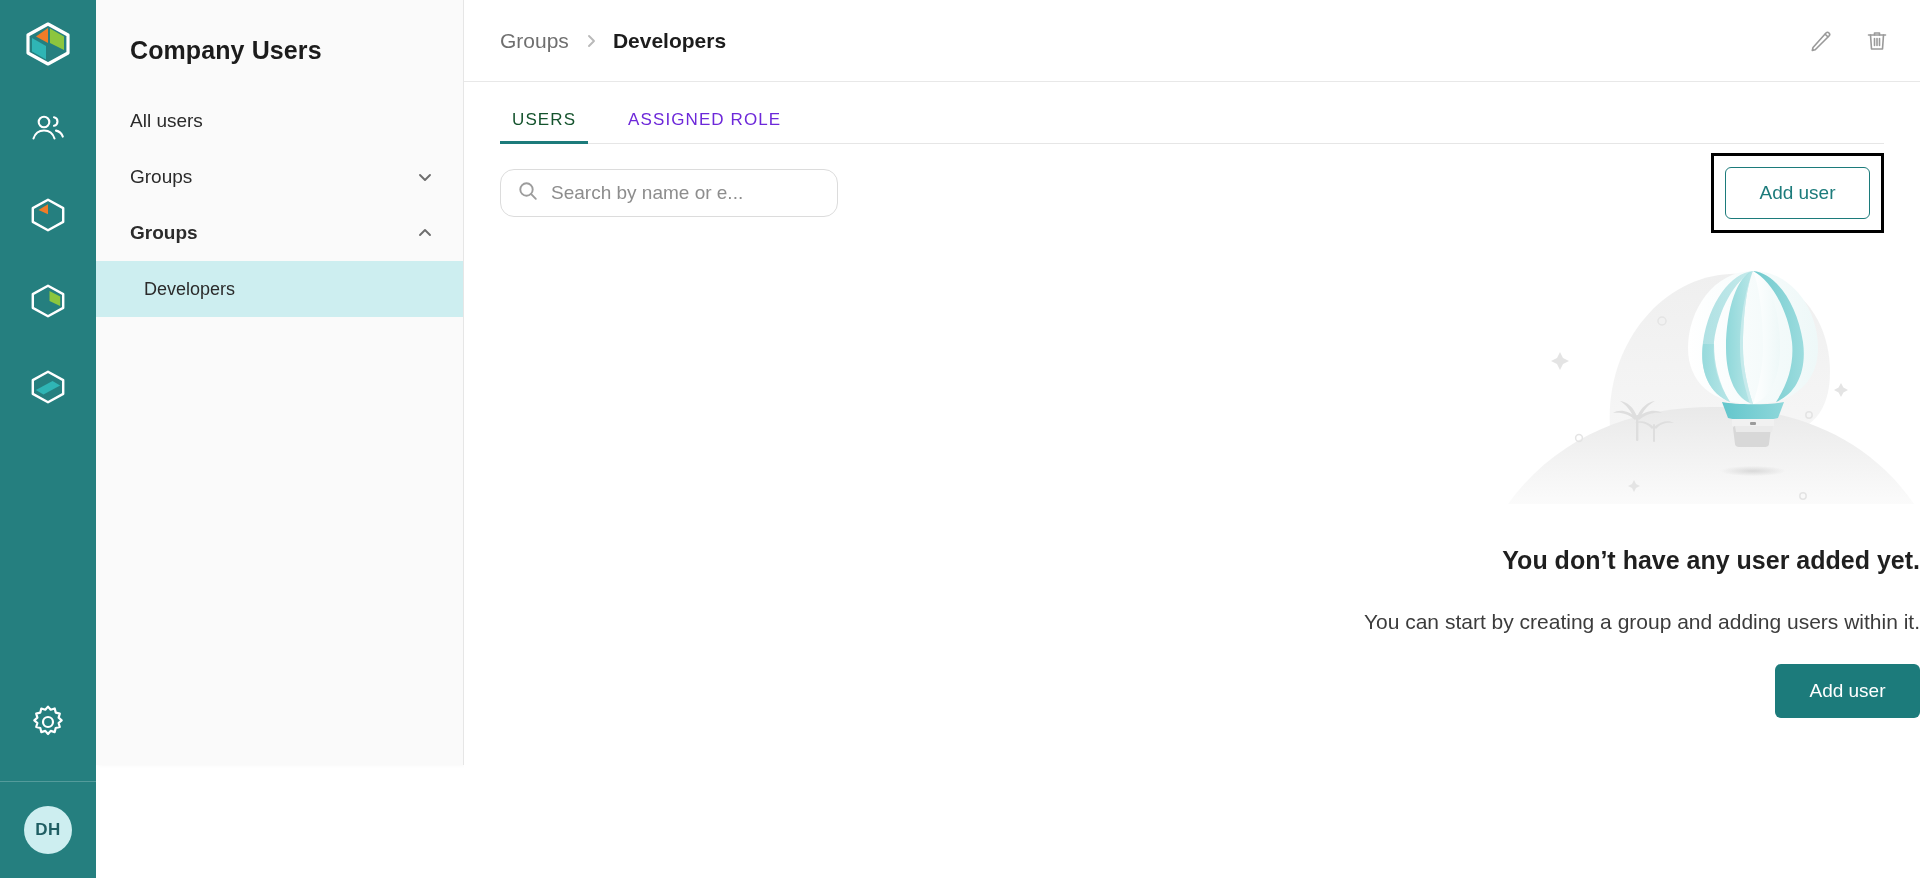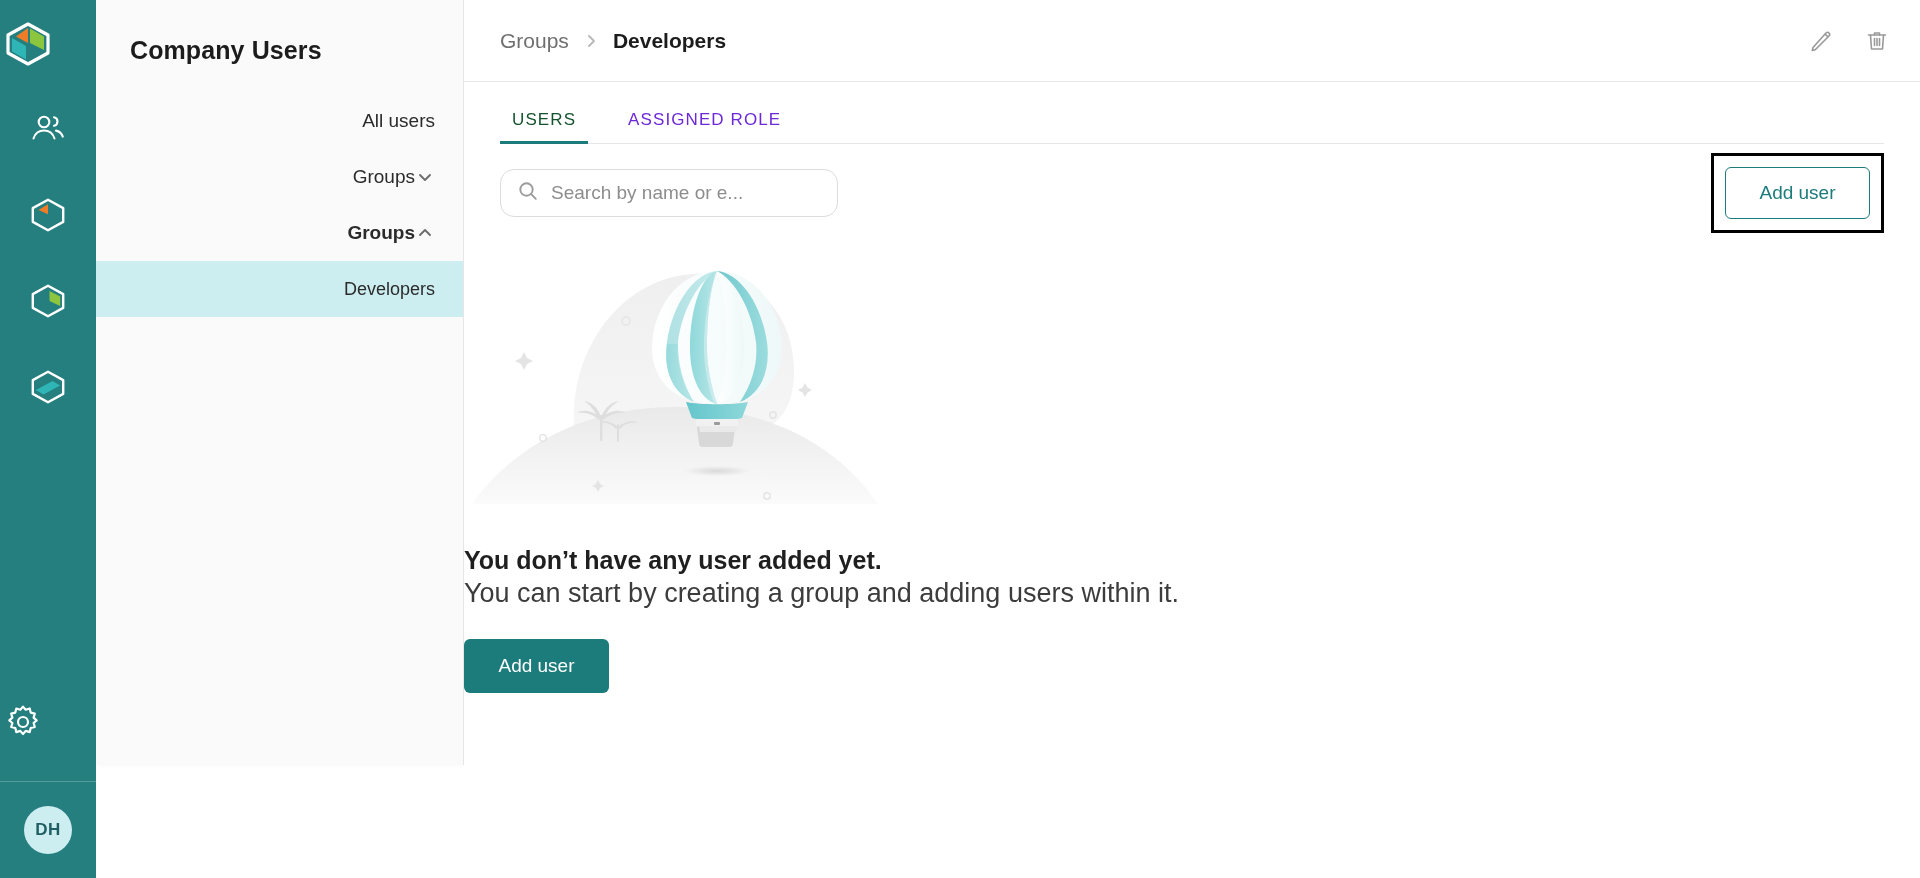--- a/index.html
+++ b/index.html
@@ -8,21 +8,21 @@
     font-family: "Liberation Sans", sans-serif;
     background: #ffffff;
     overflow: hidden;
   }
   .app { display: flex; width: 1920px; height: 878px; }
 
   
   .rail {
     width: 96px; flex: 0 0 96px; height: 878px;
     background: #257f7f;
-    display: flex; flex-direction: column; 
+    display: flex; flex-direction: column; align-items: center;
     position: relative;
   }
   .rail-logo { margin-top: 16px; width: 56px; height: 56px;
     display: flex; align-items: center; justify-content: center; }
   .rail-nav { margin-top: 34px; display: flex; flex-direction: column;
     align-items: center; gap: 40px; }
   .rail-icon { width: 46px; height: 46px; display: flex;
     align-items: center; justify-content: center; cursor: pointer; }
   .rail-spacer { flex: 1 1 auto; }
   .rail-gear { width: 46px; height: 46px; margin-bottom: 36px;
@@ -42,21 +42,21 @@
     width: 368px; flex: 0 0 368px; height: 765px;
     background: #fafafa;
     border-right: 1px solid #e6e6e6;
     position: relative;
     box-shadow: 2px 0 4px rgba(0,0,0,.04);
   }
   .side-title {
     font-size: 25px; font-weight: bold; color: #1c1c1c;
     padding: 36px 0 0 34px; letter-spacing: .1px;
   }
-  .side-list { margin-top: 28px; text-align: right; }
+  .side-list { margin-top: 28px; }
   .side-item {
     height: 56px; display: flex; align-items: center;
     padding: 0 28px 0 34px; cursor: pointer;
     font-size: 19px; color: #2b2b2b;
   }
   .side-item .lbl { flex: 1 1 auto; }
   .side-item.bold .lbl { font-weight: bold; }
   .side-item.sub { padding-left: 48px; font-size: 18px; }
   .side-item.active { background: #cdeef0; }
   .chev { width: 20px; height: 20px; display: flex;
@@ -127,29 +127,29 @@
   .btn-outline {
     min-width: 145px; height: 52px; padding: 0 22px;
     border: 1px solid #1c7b7b; border-radius: 6px;
     background: #fff; color: #1c7b7b;
     font-size: 19px; font-family: "Liberation Sans", sans-serif;
     cursor: pointer;
   }
 
   .empty {
     flex: 1 1 auto;
-    display: flex; flex-direction: column; align-items: flex-start;
+    display: flex; flex-direction: column; align-items: flex-end;
     padding-top: 10px;
   }
   .illus { width: 420px; height: 270px; }
   .empty-title {
     font-size: 25px; font-weight: bold; color: #1f1f1f;
     margin-top: 24px;
   }
-  .empty-sub { font-size: 27px; color: #3c3c3c; margin-top: 3px; }
+  .empty-sub { font-size: 21px; color: #3c3c3c; margin-top: 35px; }
   .btn-solid {
     margin-top: 30px;
     min-width: 145px; height: 54px; padding: 0 24px;
     background: #1c7b7b; border: 0; border-radius: 6px;
     color: #fff; font-size: 19px;
     font-family: "Liberation Sans", sans-serif;
     cursor: pointer;
   }
 </style>
 </head>

